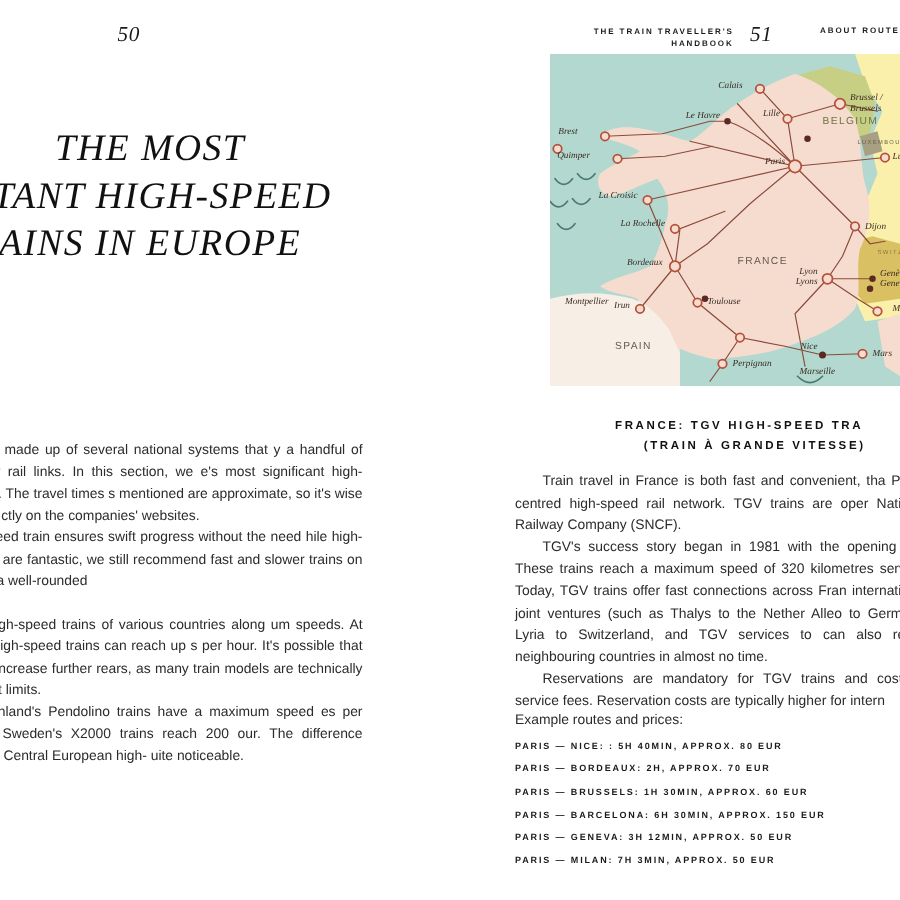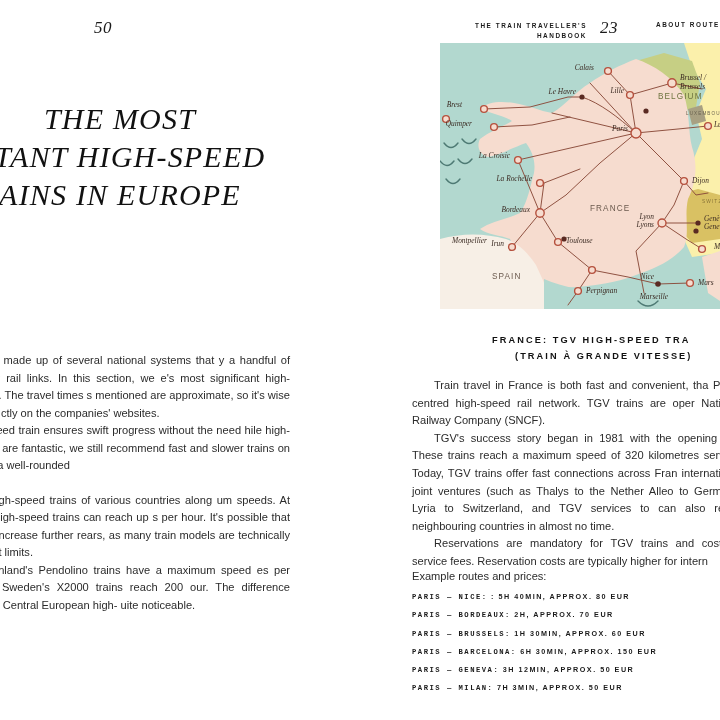--- a/index.html
+++ b/index.html
@@ -135,31 +135,31 @@
     width: 320px;
   }
   .route-row {
     font-size: 7.2px;
     letter-spacing: 1.5px;
     line-height: 18.3px;
     color: #1a1a1a;
     white-space: nowrap;
     text-transform: uppercase;
   }
-  .route-row .rt-name { font-weight: bold; font-family: Liberation Mono, monospace; }
+  .route-row .rt-name { font-weight: bold; }
   .route-row .rt-info { font-weight: bold; }
 </style>
 </head>
 <body>
 
 <div id="page">
 
   <div class="folio-left">50</div>
   <div class="runhead-book">THE TRAIN TRAVELLER'S HANDBOOK</div>
-  <div class="folio-right">23</div>
+  <div class="folio-right">51</div>
   <div class="runhead-section">ABOUT ROUTES</div>
 
   <div class="display-title">
     <span class="tl">THE MOST</span>
     <span class="tl">RTANT HIGH-SPEED</span>
     <span class="tl">AINS IN EUROPE</span>
   </div>
 
   <div class="left-col">
     <p>il network is made up of several national systems that y a handful of cross-border rail links. In this section, we e's most significant high-speed trains. The travel times s mentioned are approximate, so it's wise to check the ctly on the companies' websites.</p>

